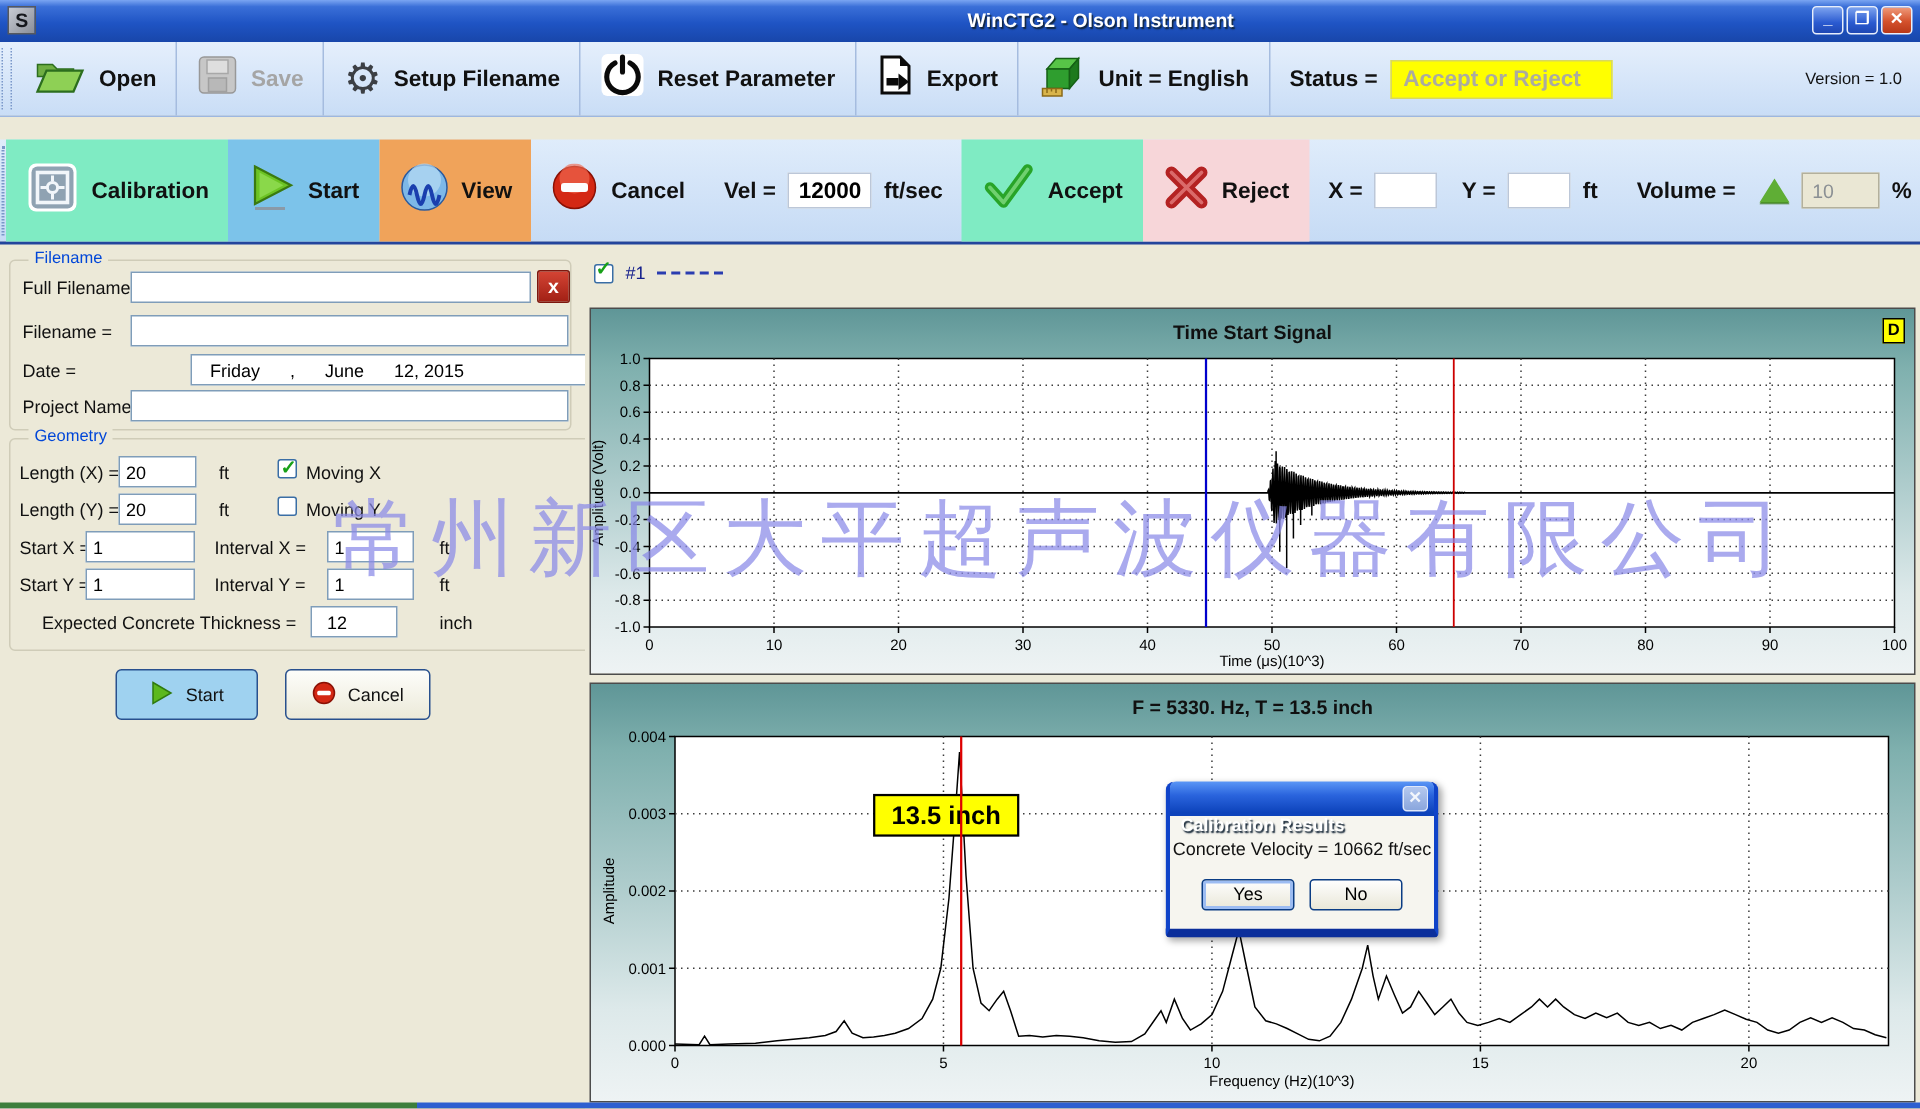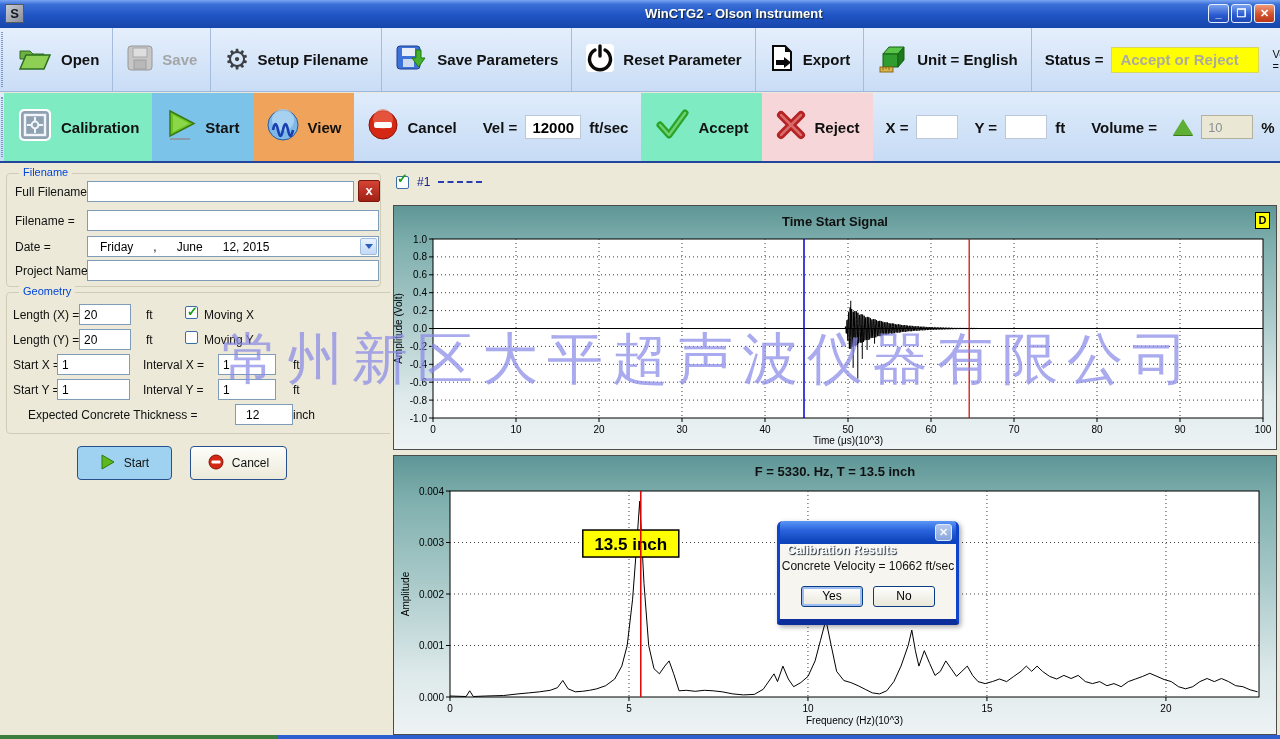--- a/index.html
+++ b/index.html
@@ -14,21 +14,21 @@
     color:#15171c; font-weight:bold; font-size:13px; text-align:center; line-height:17px; }
   .win-title { position:absolute; left:645px; top:6px; color:#fff; font-weight:bold; font-size:13px;
     text-shadow:1px 1px 1px #123; }
   .winbtns { position:absolute; right:5px; top:4px; display:flex; gap:2px; }
   .winbtn { width:21px; height:19px; border-radius:3px; border:1px solid #e7eefc;
     background:linear-gradient(180deg,#7ba2ef,#2a5ad0 60%,#1f48b4);
     color:#fff; font-size:11px; font-weight:bold; text-align:center; line-height:17px; }
   .winbtn.close { background:linear-gradient(180deg,#ef9a7a,#d4512c 55%,#b83818); }
 
   
-  .toolbar1 { position:absolute; left:0; top:28px; width:1280px; height:64px;
+  .toolbar1 { position:absolute; left:0; top:28px; width:1280px; height:50px;
     background:linear-gradient(180deg,#e5effc,#c9ddf6); display:flex; align-items:stretch;
     border-bottom:1px solid #9db7e0; }
   .toolbar2 { position:absolute; left:0; top:93px; width:1280px; height:70px;
     background:linear-gradient(180deg,#dfecfb,#c6dbf5); display:flex; align-items:stretch;
     border-bottom:2px solid #23459c; }
   .grip { width:7px; margin:4px 1px; border-left:1px dotted #7a97c9; border-right:1px dotted #7a97c9; }
   .tsec { display:flex; align-items:center; gap:8px; padding:0 13px; border-right:1px solid #a5bcdf; }
   .tsec.noborder { border-right:none; }
   .tlabel { font-size:15px; font-weight:bold; color:#111; white-space:nowrap; }
   .tlabel.disabled { color:#a5a5a5; }
@@ -55,21 +55,21 @@
   .left-panel { position:absolute; left:0; top:165px; width:390px; height:570px; background:#ece9d8; }
   .groupbox { position:absolute; border:1px solid #cfccb8; border-radius:4px; }
   .legend { position:absolute; top:-8px; left:12px; background:#ece9d8; padding:0 4px;
     font-size:11px; color:#0046d8; }
   .flabel { position:absolute; font-size:12px; color:#111; white-space:nowrap; }
   .xp-input { position:absolute; border:1px solid #7f9db9; background:#fff; font-size:12px;
     font-family:"Liberation Sans",sans-serif; padding-left:4px; height:21px; }
   .clear-x { position:absolute; width:22px; height:22px; background:linear-gradient(180deg,#d44434,#a22015);
     border:1px solid #7c170e; border-radius:2px; color:#fff; font-weight:bold; font-size:13px;
     text-align:center; line-height:20px; }
-  .combo { position:absolute; height:21px; background:#fff; border:1px solid #7f9db9; font-size:12px; }
+  .combo { position:absolute; height:21px; background:#fff; border:1px solid #7f9db9; font-size:12px;margin-left:40px; }
   .combo .txt { position:absolute; left:12px; top:3px; white-space:pre; }
   .combo .arrow-btn { position:absolute; right:1px; top:1px; bottom:1px; width:17px; border-radius:2px;
     background:linear-gradient(180deg,#e9f2fd,#c3d9f5); border:1px solid #9ebcdf;
     display:flex; align-items:center; justify-content:center; }
   .combo .arrow-btn::after { content:""; width:0; height:0; border-left:4px solid transparent;
     border-right:4px solid transparent; border-top:5px solid #2a5fc0; }
   .xp-check { position:absolute; width:13px; height:13px; background:#fff; border:1px solid #3a6ea5;
     border-radius:2px; }
   .xp-check.checked::after { content:"\2713"; position:absolute; left:1px; top:-3px; font-size:13px;
     font-weight:bold; color:#18a018; }
@@ -155,30 +155,20 @@
           <rect x="8" y="16" width="12" height="9" fill="#b8b8b8" stroke="#a0a0a0"></rect>
         </svg></span>
       <span class="tlabel disabled">Save</span>
     </div>
     <div class="tsec">
       <span class="icon gear-dark">⚙</span>
       <span class="tlabel">Setup Filename</span>
     </div>
     <div class="tsec">
       <span class="icon">
-        <svg width="34" height="30" viewBox="0 0 34 30">
-          <rect x="2" y="3" width="23" height="23" rx="3" fill="#3f72d8" stroke="#1c3f8f"></rect>
-          <rect x="7" y="5" width="13" height="8" fill="#e8eef8"></rect>
-          <rect x="8" y="16" width="11" height="8" fill="#cdd9f0"></rect>
-          <path d="M26 7 v8 h4 l-6.5 9 -6.5 -9 h4 v-8 z" fill="#46b02c" stroke="#1f7a12"></path>
-        </svg></span>
-      <span class="tlabel">Save Parameters</span>
-    </div>
-    <div class="tsec">
-      <span class="icon">
         <svg width="30" height="30" viewBox="0 0 30 30">
           <rect x="1" y="1" width="28" height="28" rx="4" fill="#fff"></rect>
           <path d="M10 7 a10.5 10.5 0 1 0 10 0" fill="none" stroke="#0a0a0a" stroke-width="3.4" stroke-linecap="round"></path>
           <line x1="15" y1="3" x2="15" y2="13" stroke="#0a0a0a" stroke-width="3.4" stroke-linecap="round"></line>
         </svg></span>
       <span class="tlabel">Reset Parameter</span>
     </div>
     <div class="tsec">
       <span class="icon">
         <svg width="26" height="28" viewBox="0 0 26 28">
@@ -326,21 +316,21 @@
       <input class="xp-input" style="left: 211px; top: 61px; width: 58px;" value="1">
       <span class="flabel" style="left:286px;top:65px">ft</span>
 
       <span class="flabel" style="left:6px;top:90px">Start Y =</span>
       <input class="xp-input" style="left: 50px; top: 86px; width: 73px;" value="1">
       <span class="flabel" style="left:136px;top:90px">Interval Y =</span>
       <input class="xp-input" style="left: 211px; top: 86px; width: 58px;" value="1">
       <span class="flabel" style="left:286px;top:90px">ft</span>
 
       <span class="flabel" style="left:21px;top:115px">Expected Concrete Thickness =</span>
-      <input class="xp-input" style="left: 228px; top: 111px; width: 58px; padding-left: 10px;" value="12">
+      <input class="xp-input" style="left: 200px; top: 111px; width: 58px; padding-left: 10px;" value="12">
       <span class="flabel" style="left:286px;top:115px">inch</span>
     </div>
 
     <div class="panel-btn start" style="left:77px;top:281px">
       <span class="icon">
         <svg width="16" height="16" viewBox="0 0 16 16">
             <polygon points="2,1 14,8 2,15" fill="#5cb81e" stroke="#2f7a0e"></polygon>
           </svg></span>
       <span>Start</span>
     </div>

